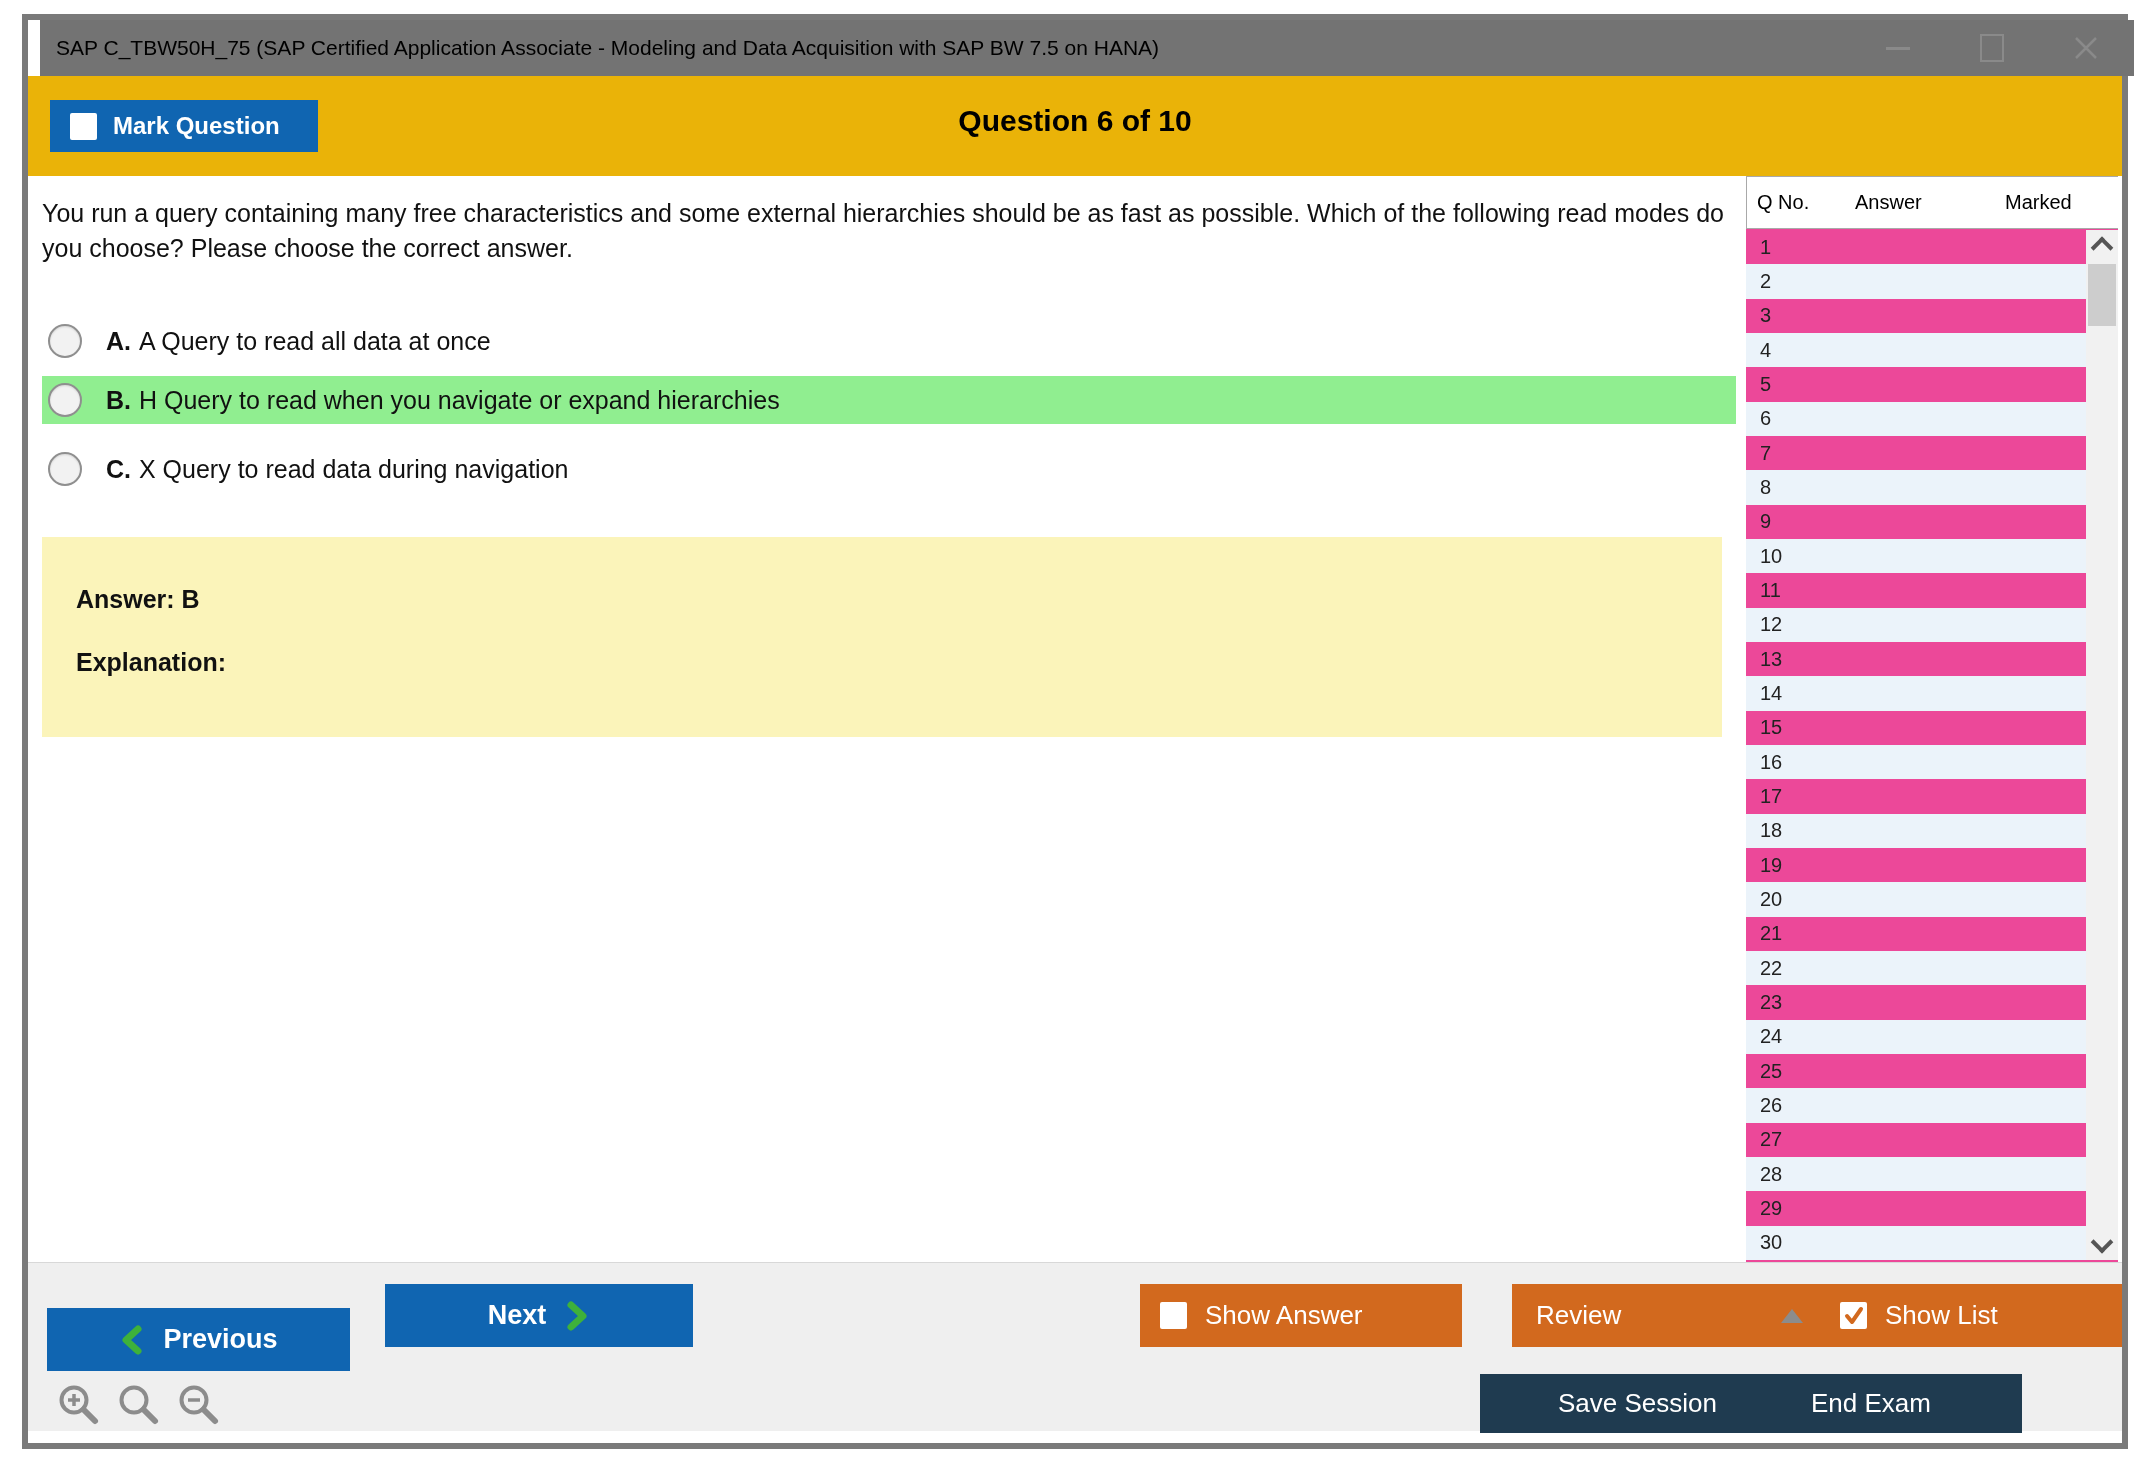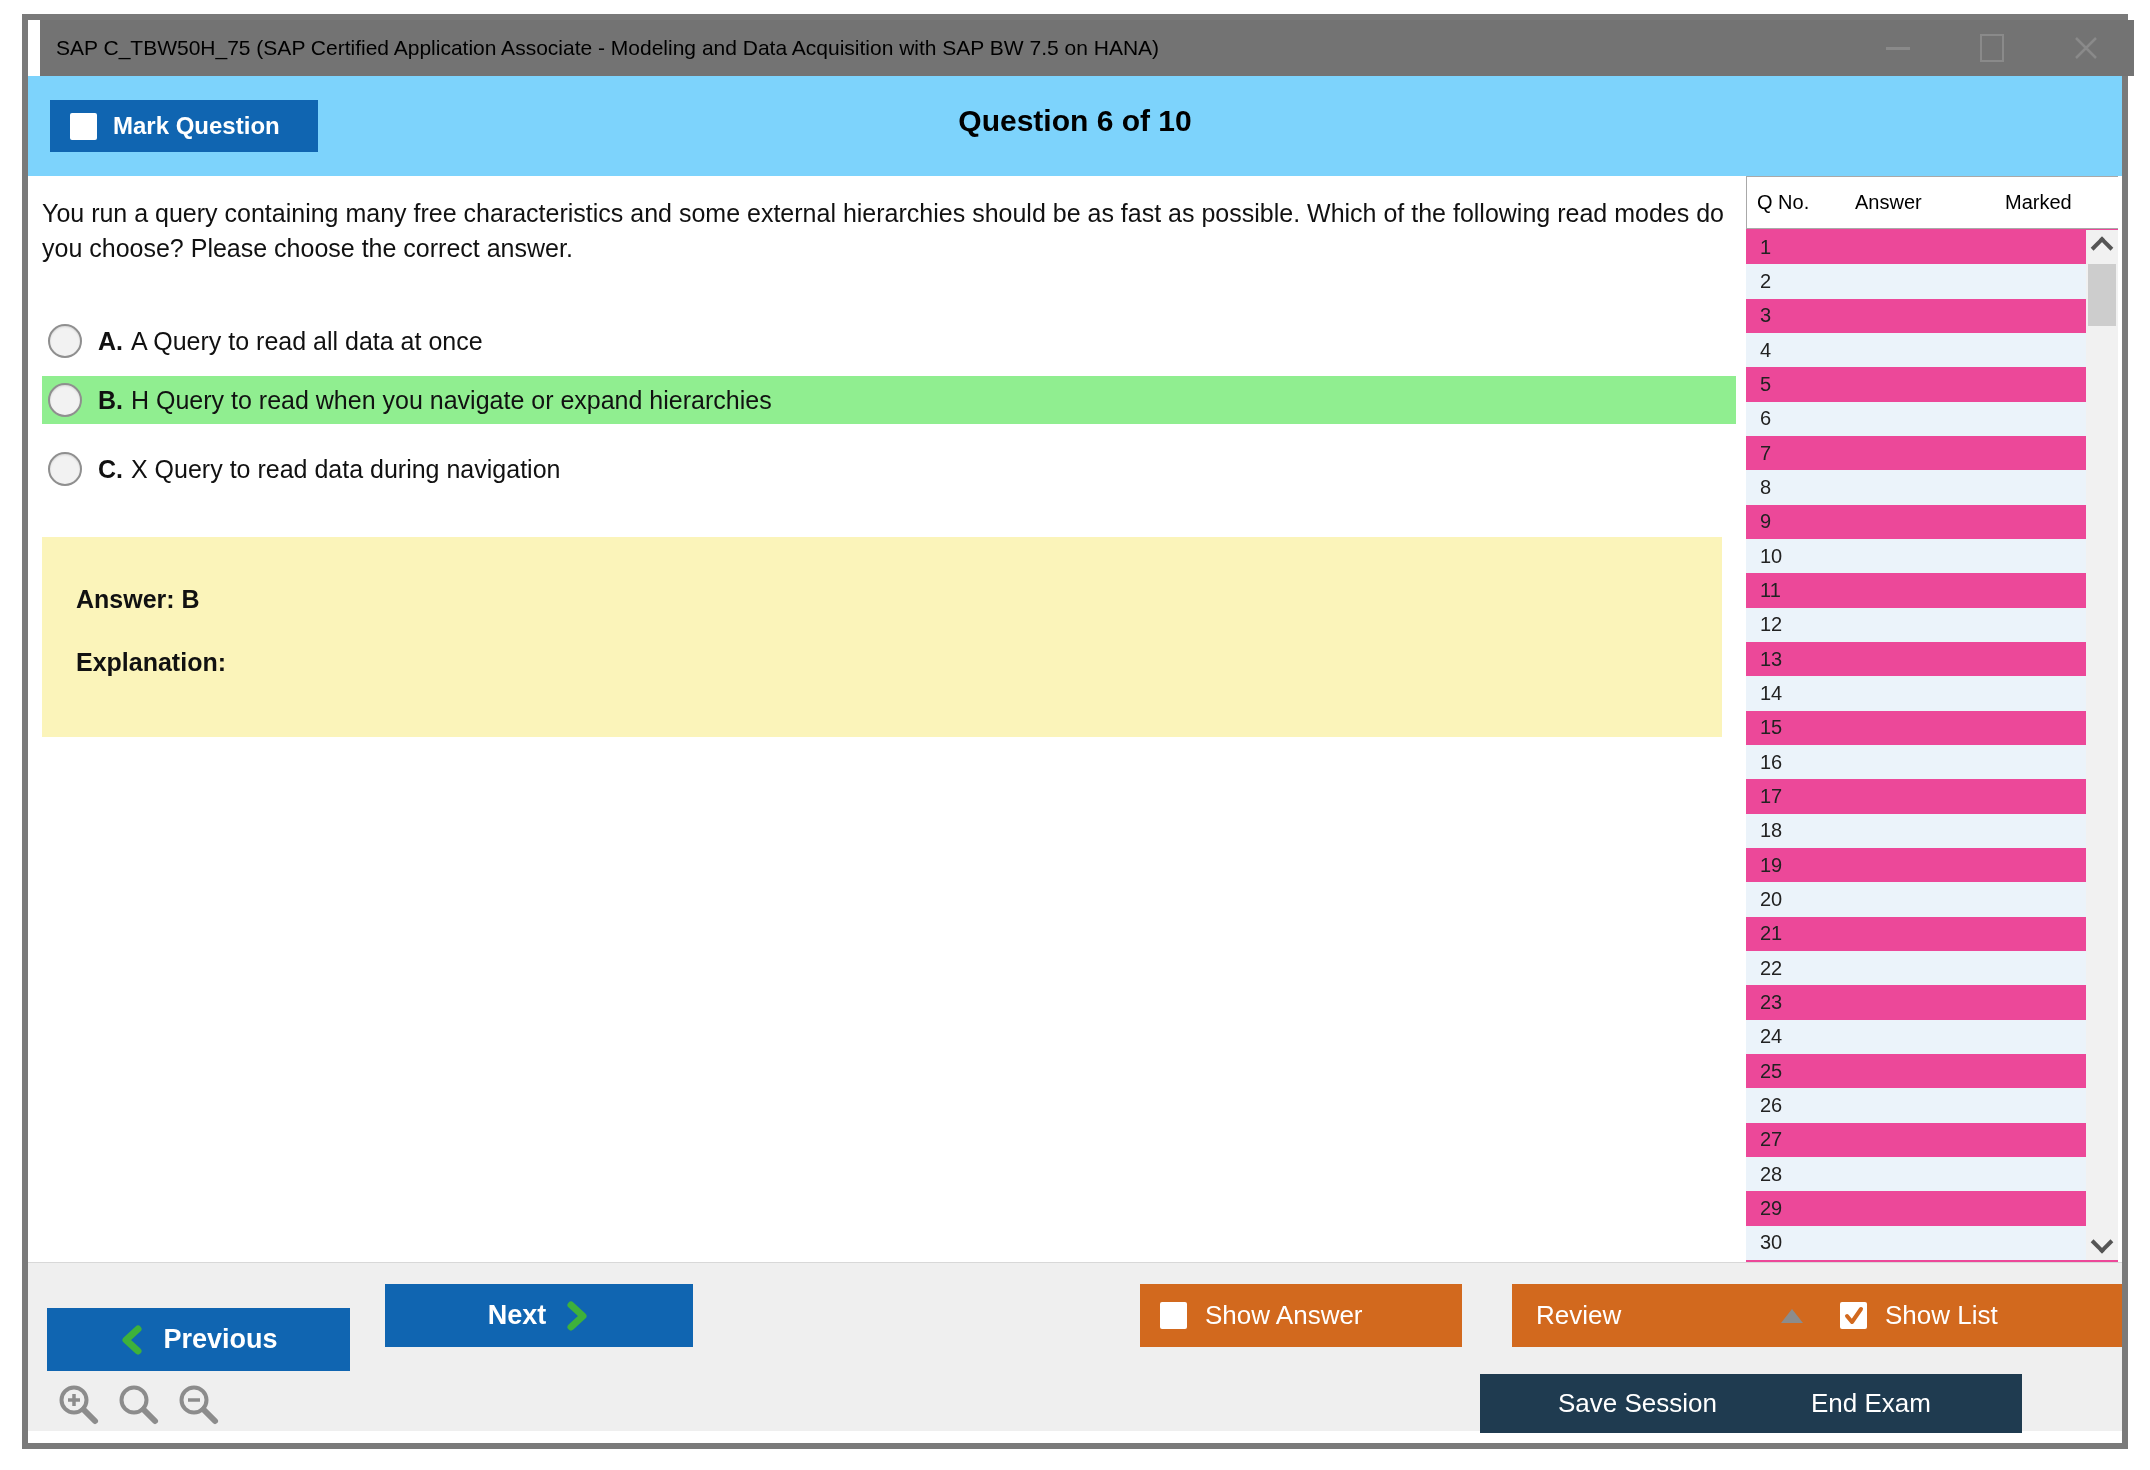--- a/index.html
+++ b/index.html
@@ -8,29 +8,29 @@
 
   
   .titlebar{position:absolute;left:12px;top:0;width:2094px;height:56px;background:#737373;}
   .win-title{position:absolute;left:16px;top:0;height:56px;line-height:56px;font-size:21px;color:#000;white-space:nowrap;}
   .win-controls{position:absolute;right:30px;top:0;height:56px;display:flex;align-items:center;gap:58px;}
   .win-btn{width:36px;height:36px;display:flex;align-items:center;justify-content:center;cursor:default;}
   .icon-min{width:24px;height:3px;background:#8a8a8a;}
   .icon-max{width:20px;height:24px;border:2px solid #8a8a8a;}
 
   
-  .header-band{position:absolute;left:0;top:56px;width:2094px;height:100px;background:#7dd3fc;}
+  .header-band{position:absolute;left:0;top:56px;width:2094px;height:100px;background:#eab308;}
   .mark-btn{position:absolute;left:22px;top:24px;width:268px;height:52px;background:#1065b1;border:none;display:flex;align-items:center;gap:16px;padding:0 0 0 20px;cursor:pointer;}
   .cbx{width:27px;height:27px;background:#ffffff;border-radius:2px;flex:0 0 auto;display:flex;align-items:center;justify-content:center;}
   .mark-label{color:#ffffff;font-size:24px;font-weight:bold;}
   .q-counter{position:absolute;left:0;top:28px;width:2094px;text-align:center;font-size:30px;font-weight:bold;color:#000;}
 
   
   .question-text{position:absolute;left:14px;top:176px;width:1695px;font-size:25px;line-height:35px;color:#111;margin:0;}
-  .option{position:absolute;left:14px;width:1694px;display:flex;align-items:center;gap:16px;padding-left:6px;box-sizing:border-box;cursor:pointer;}
+  .option{position:absolute;left:14px;width:1694px;display:flex;align-items:center;gap:24px;padding-left:6px;box-sizing:border-box;cursor:pointer;}
   .opt-a{top:296px;height:50px;}
   .opt-b{top:356px;height:48px;background:#90ee90;}
   .opt-c{top:424px;height:50px;}
   .radio{width:30px;height:30px;border-radius:50%;border:2px solid #8f8f8f;background:#f2f2f2;flex:0 0 auto;box-shadow:inset 0 1px 2px rgba(0,0,0,.12);}
   .opt-label{font-size:25px;color:#111;}
   .opt-letter{font-weight:bold;margin-right:8px;}
 
   .answer-panel{position:absolute;left:14px;top:517px;width:1680px;height:200px;background:#fbf4ba;box-sizing:border-box;padding:48px 0 0 34px;}
   .ans-line{font-size:25px;font-weight:bold;color:#111;}
   .exp-line{font-size:25px;font-weight:bold;color:#111;margin-top:34px;}

